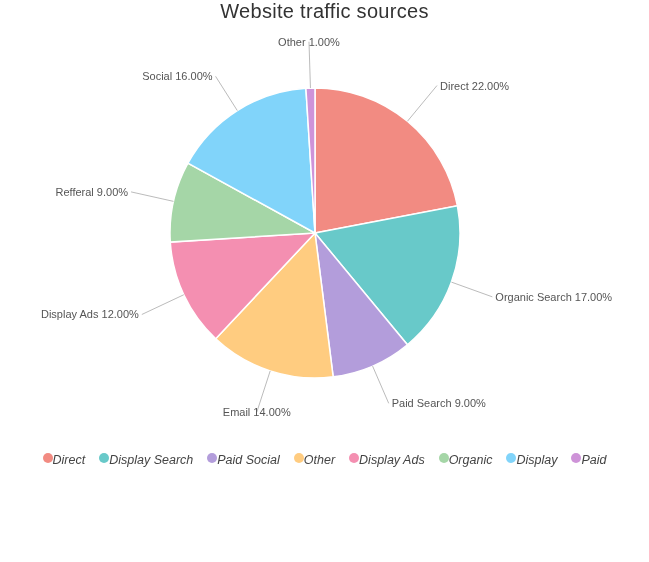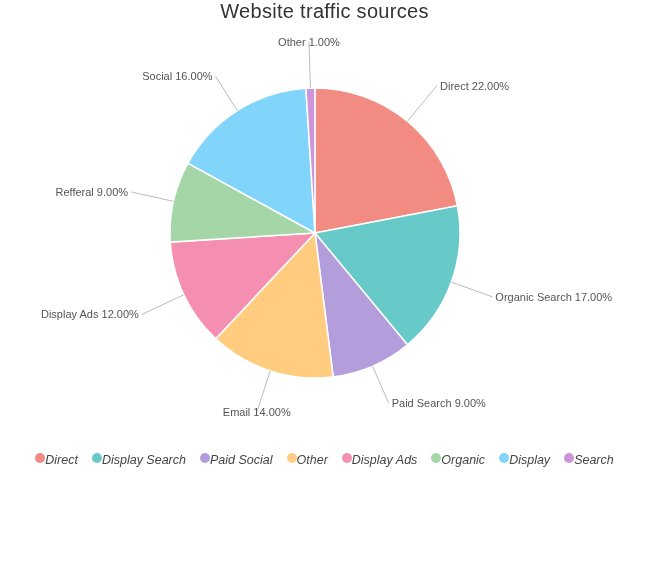--- a/index.html
+++ b/index.html
@@ -110,15 +110,15 @@
     <div class="legend-item">
       <div class="legend-dot" style="background-color: rgb(165, 214, 167);"></div>
       <span>Organic</span>
     </div>
     <div class="legend-item">
       <div class="legend-dot" style="background-color: rgb(129, 212, 250);"></div>
       <span>Display</span>
     </div>
     <div class="legend-item">
       <div class="legend-dot" style="background-color: rgb(206, 147, 216);"></div>
-      <span>Search</span>
+      <span>Paid</span>
     </div>
   </div>
 
 </body></html>

